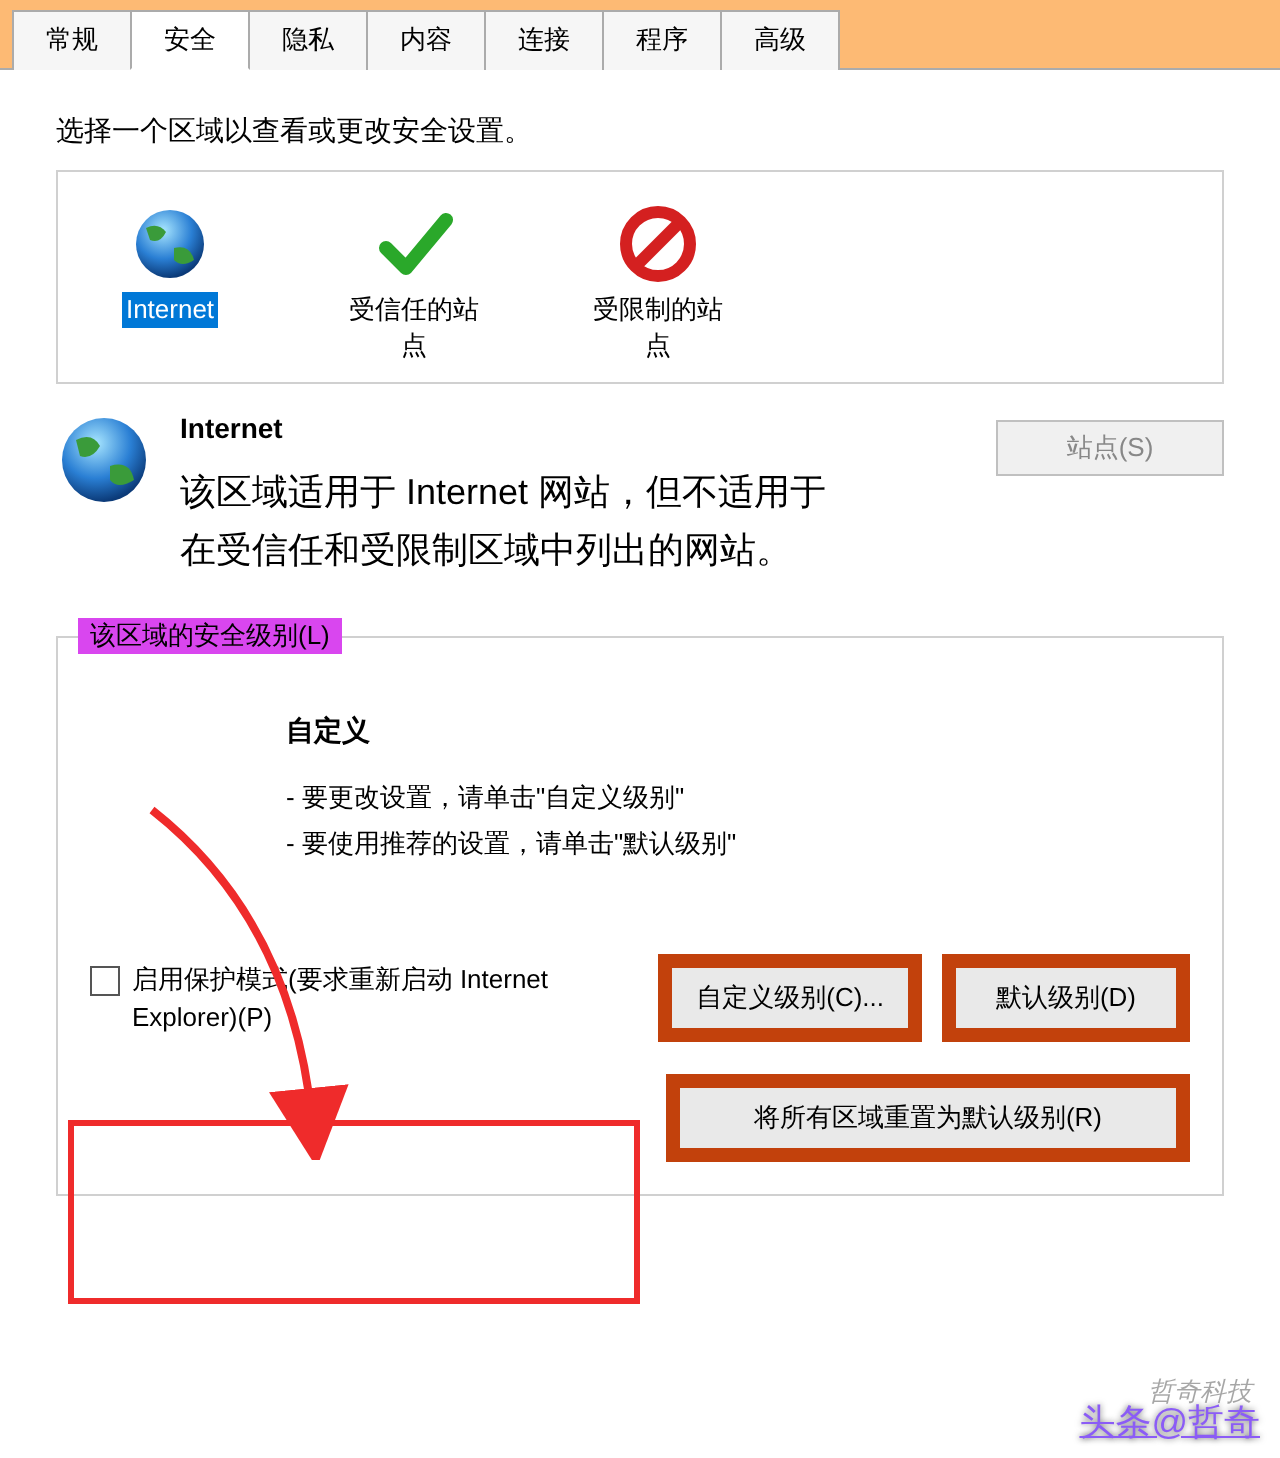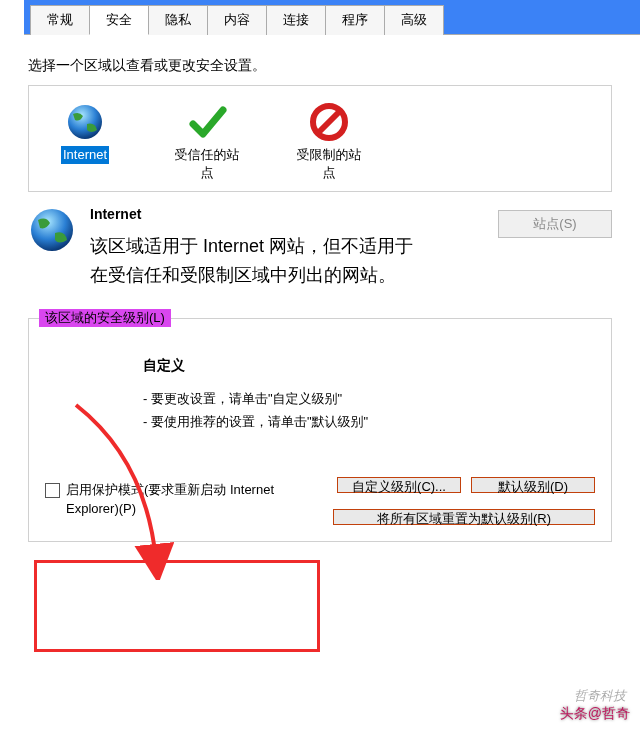--- a/index.html
+++ b/index.html
@@ -12,22 +12,21 @@
     width: 640px;
     height: 729px;
     overflow: hidden;
     position: relative;
   }
   .tabs {
     display: flex;
     border-bottom: 1px solid #ababab;
     padding-left: 6px;
     padding-top: 4px;
-    background: #3b82f6;
-    margin-left: 24px;
+    background: #fdba74;
   }
   .tab {
     padding: 5px 16px 5px 16px;
     border: 1px solid #ababab;
     border-bottom: none;
     margin-right: -1px;
     background: #f6f6f6;
     cursor: pointer;
     font-size: 13px;
     position: relative;
@@ -159,22 +158,22 @@
     font-size: 13px;
     line-height: 1.5;
   }
   .btn-row {
     display: flex;
     justify-content: flex-end;
     gap: 10px;
     margin-top: -42px;
   }
   .btn {
-    height: 16px;
-    border: 1px solid #c2410c;
+    height: 44px;
+    border: 7px solid #c2410c;
     background: #e9e9e9;
     font-size: 13px;
     padding: 0 12px;
     cursor: pointer;
     min-width: 124px;
   }
   .btn-row2 {
     display: flex;
     justify-content: flex-end;
     margin-top: 16px;
@@ -194,23 +193,24 @@
   .arrow {
     position: absolute;
     left: 66px;
     top: 400px;
     pointer-events: none;
   }
   .watermark {
     position: absolute;
     right: 10px;
     bottom: 6px;
-    font-size: 14px;
-    color: #be185d;
+    font-size: 18px;
+    color: #8b5cf6;
     text-shadow: 0 0 3px rgba(0,0,0,0.6);
+    text-decoration: underline;
   }
   .watermark2 {
     position: absolute;
     right: 14px;
     bottom: 24px;
     font-size: 13px;
     color: rgba(0,0,0,0.35);
     font-style: italic;
   }
 </style>

